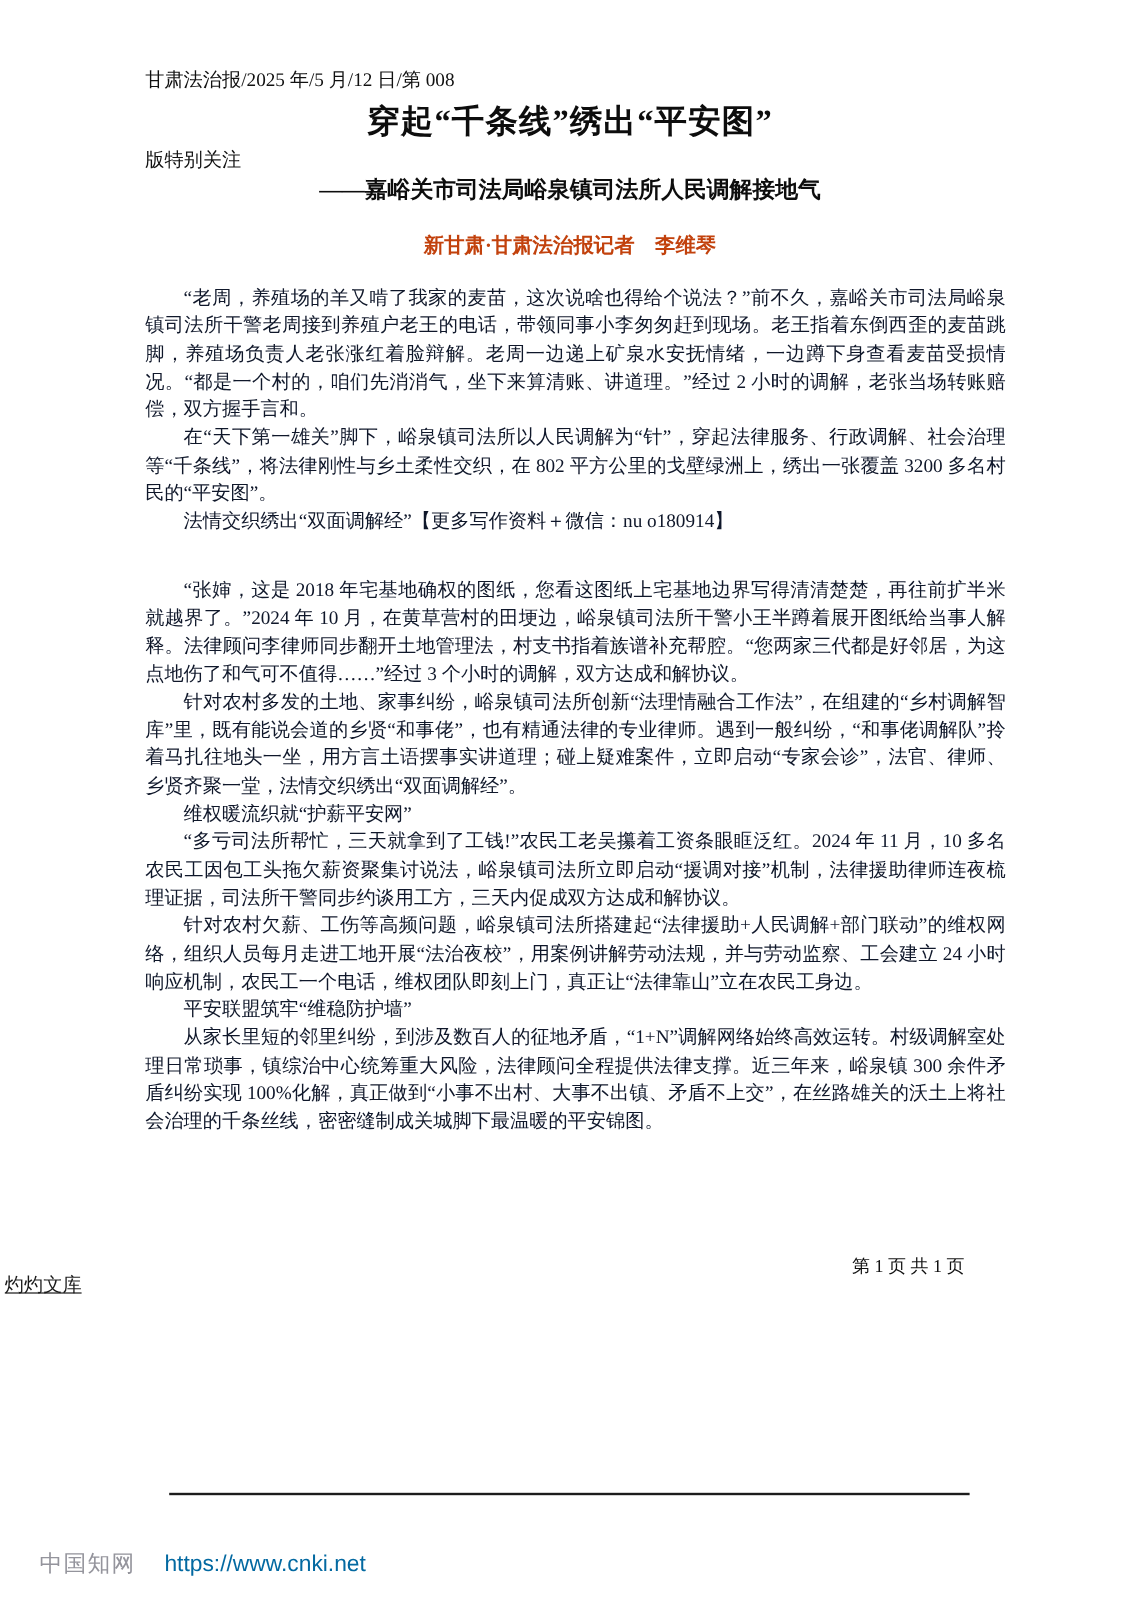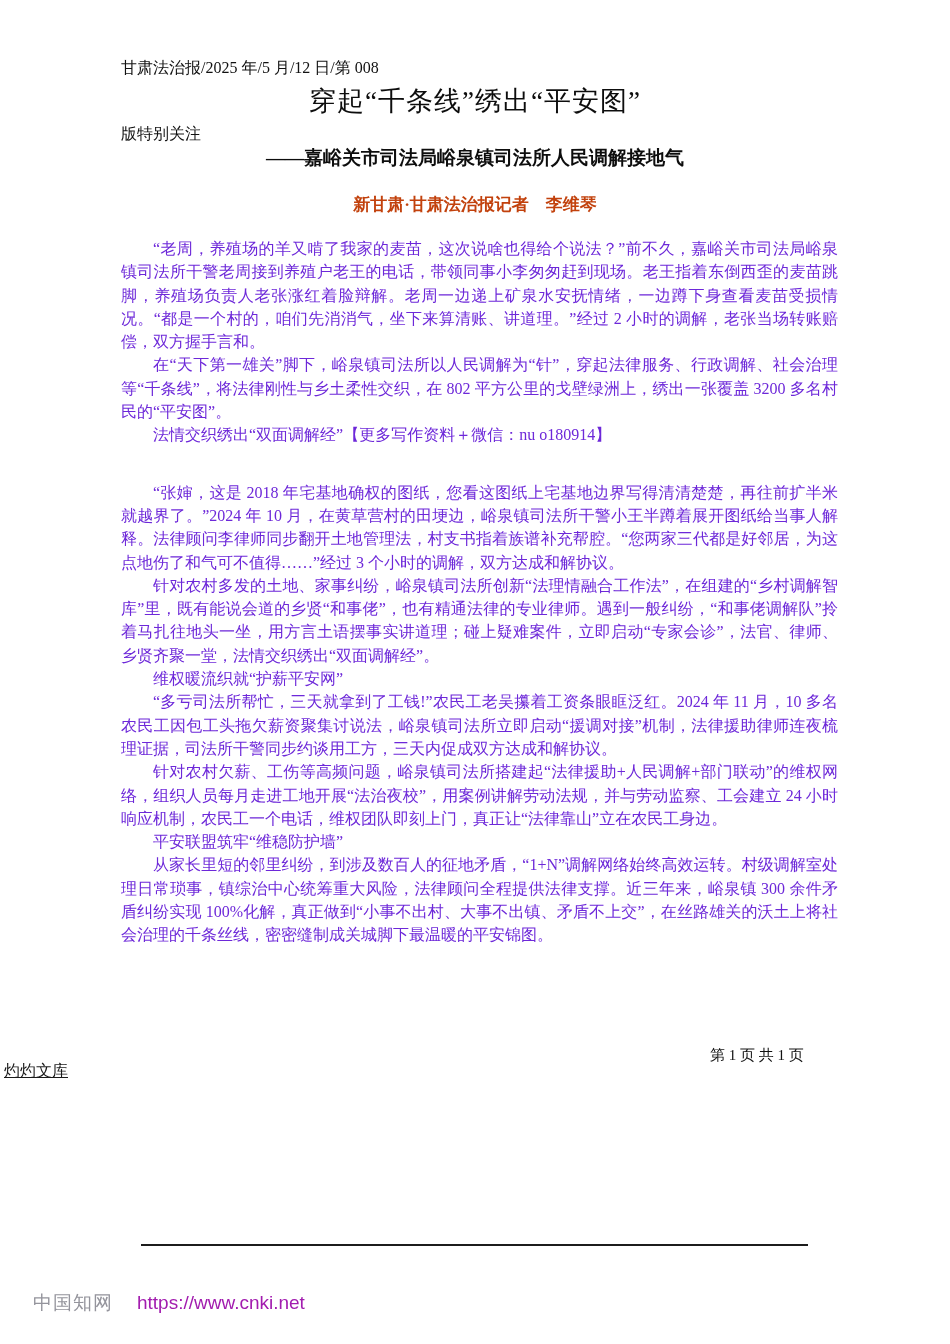--- a/index.html
+++ b/index.html
@@ -21,21 +21,21 @@
     line-height: 22px;
     color: #111111;
     white-space: pre;
   }
   .article-title {
     position: absolute;
     left: 0; width: 950px;
     top: 83px;
     text-align: center;
     font-size: 27px;
-    font-weight: normal;
+    font-weight: bold;
     letter-spacing: 1px;
     color: #0d0d0d;
   }
   .article-subtitle {
     position: absolute;
     left: 0; width: 950px;
     top: 145px;
     text-align: center;
     font-size: 19px;
     font-weight: bold;
@@ -52,21 +52,21 @@
     white-space: pre-wrap;
   }
   .article-body {
     position: absolute;
     left: 121px;
     top: 237px;
     width: 717px;
     font-size: 16px;
     line-height: 23.3px;
     text-align: justify;
-    color: #6d28d9;
+    color: #0f172a;
     font-family: Liberation Serif, serif;
   }
   .article-body p {
     margin: 0;
     text-indent: 2em;
   }
   .article-body p.gap-after { margin-bottom: 34px; }
   .page-indicator {
     position: absolute;
     left: 710px;
@@ -90,21 +90,21 @@
     height: 2px;
     background: #1c1c1c;
   }
   .cnki-watermark {
     position: absolute;
     left: 33px;
     top: 1290px;
     font-size: 19px;
   }
   .cnki-brand { color: #94949c; letter-spacing: 1px; }
-  .cnki-url { color: #a21caf; margin-left: 24px; font-family: "Liberation Sans", "DejaVu Sans", sans-serif; }
+  .cnki-url { color: #0369a1; margin-left: 24px; font-family: "Liberation Sans", "DejaVu Sans", sans-serif; }
 </style>
 </head>
 <body>
 
 <div class="page">
 
   <div class="masthead">
     <div>甘肃法治报/2025 年/5 月/12 日/第 008</div>
     <div>版特别关注</div>
   </div>

